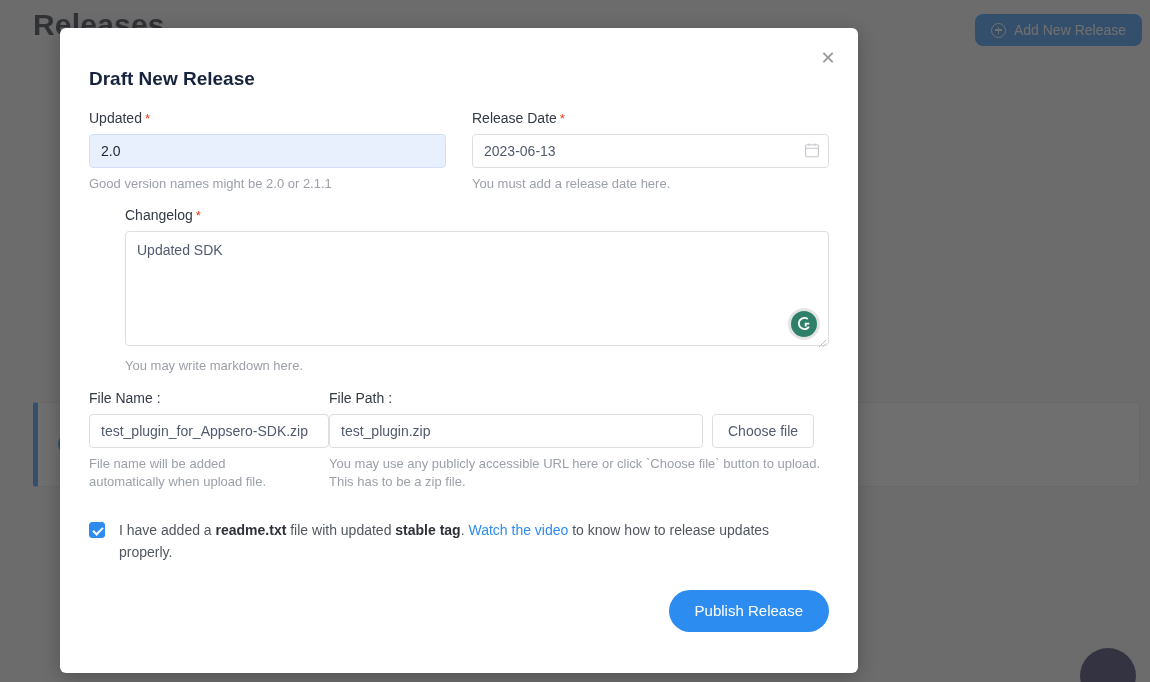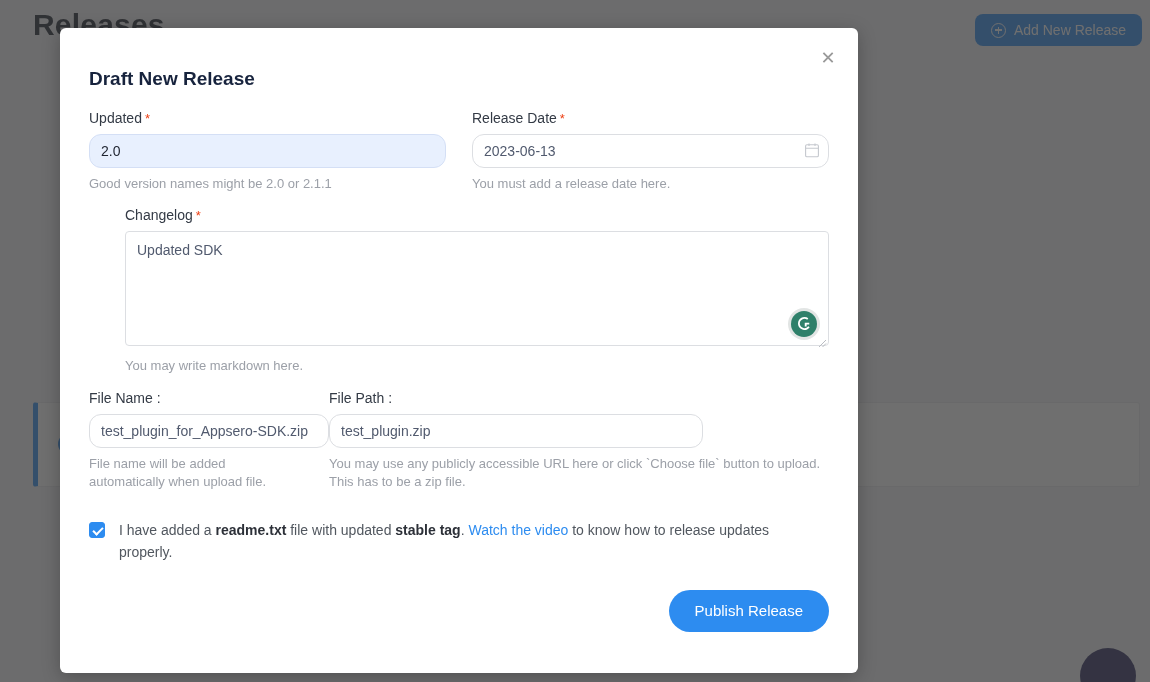--- a/index.html
+++ b/index.html
@@ -94,21 +94,21 @@
   .col-wide { width: 740px; padding-left: 36px; }
 
   label.fld {
     display: block; font-size: 14px; color: #333a45;
     margin-bottom: 8px;
   }
   .req { color: #ed4014; margin-left: 3px; font-size: 13px; }
 
   .inp {
     width: 100%; height: 34px;
-    border: 1px solid #dcdee2; border-radius: 12px;
+    border: 1px solid #dcdee2; border-radius: 4px;
     padding: 0 11px; font-size: 14px; color: #515a6e;
     font-family: "Liberation Sans", sans-serif;
     background: #fff; outline: none;
   }
   .inp.autofill { background: #e8f0fe; border-color: #d4dff5; color: #1f2430; }
   .date-wrap { position: relative; }
   .cal-icon {
     position: absolute; right: 10px; top: 9px;
     width: 14px; height: 15px; pointer-events: none;
   }
@@ -259,20 +259,21 @@
       <div class="fn-col">
         <label class="fld">File Name :</label>
         <input class="inp" value="test_plugin_for_Appsero-SDK.zip" style="">
         <div class="hint" style="width:210px;">File name will be added automatically when upload file.</div>
       </div>
 
       <div class="fp-col">
         <label class="fld">File Path :</label>
         <div class="fp-inputs">
           <input class="inp" value="test_plugin.zip" style="">
+          <button class="choose-btn">Choose file</button>
         </div>
         <div class="hint" style="width:492px;">You may use any publicly accessible URL here or click `Choose file` button to upload. This has to be a zip file.</div>
       </div>
     </div>
 
     <div class="check-row">
       <div class="cb"></div>
       <div class="check-text">
         <span>I have added a </span><b>readme.txt</b><span> file with updated </span><b>stable tag</b><span>. </span><a>Watch the video</a><span> to know how to release updates properly.</span>
       </div>

